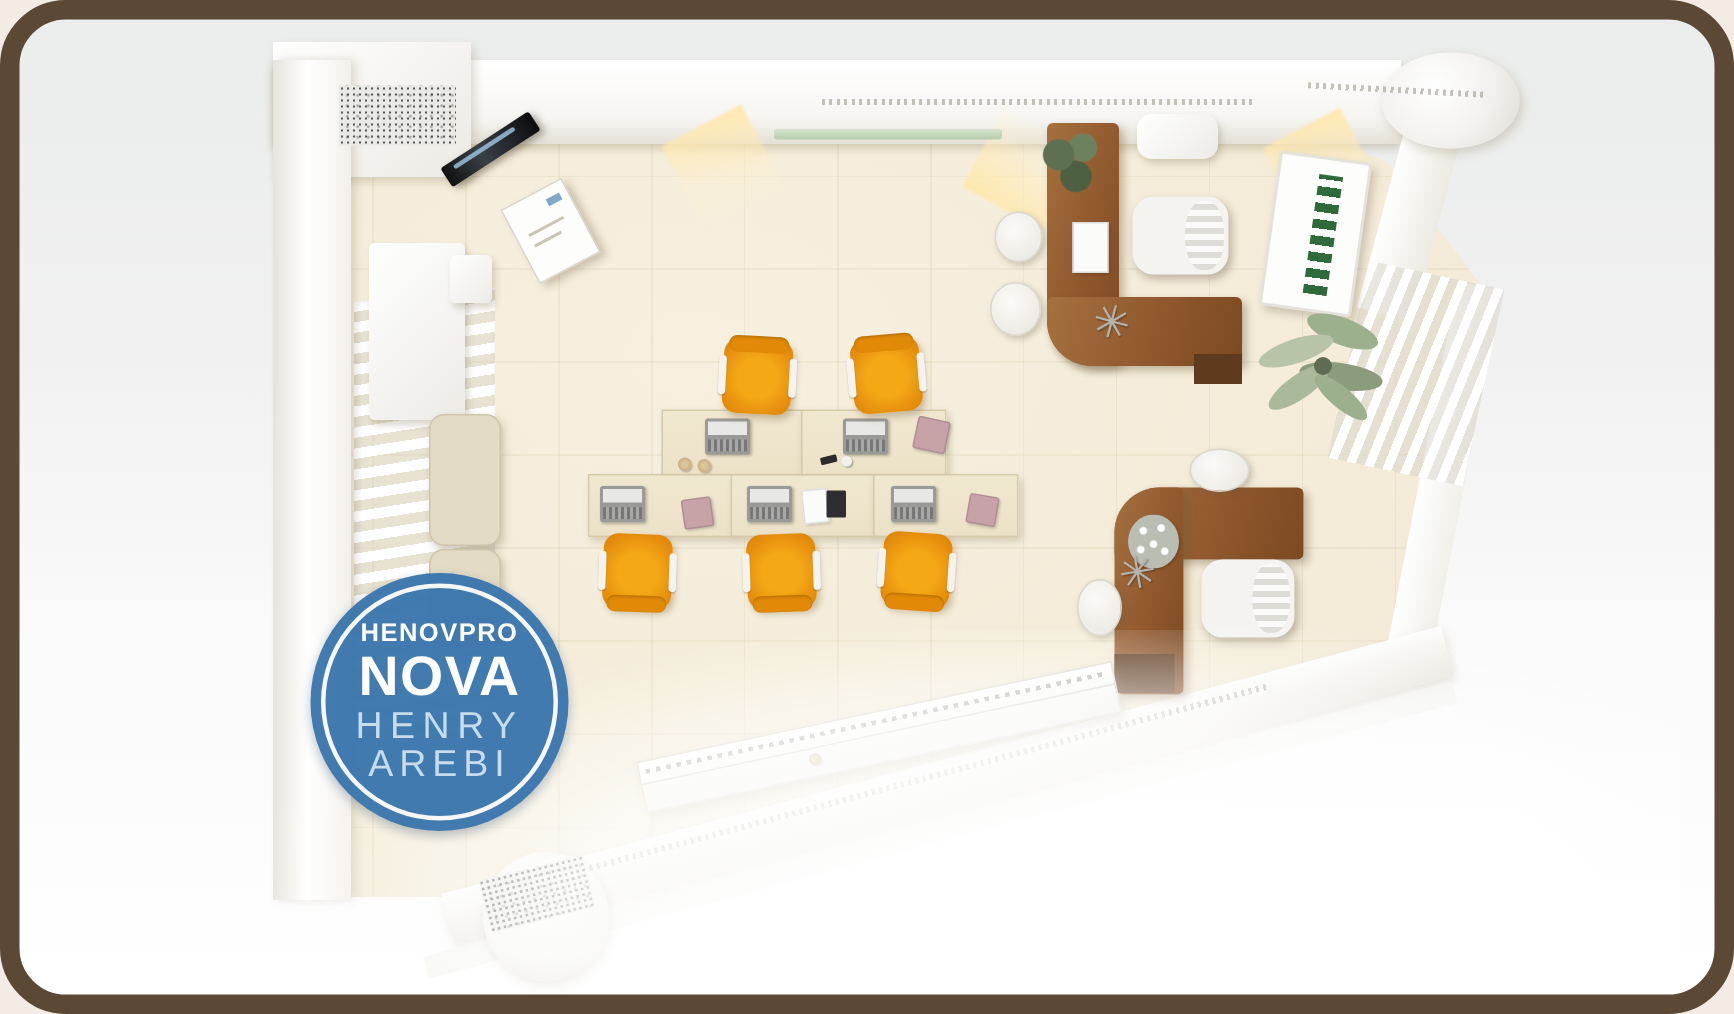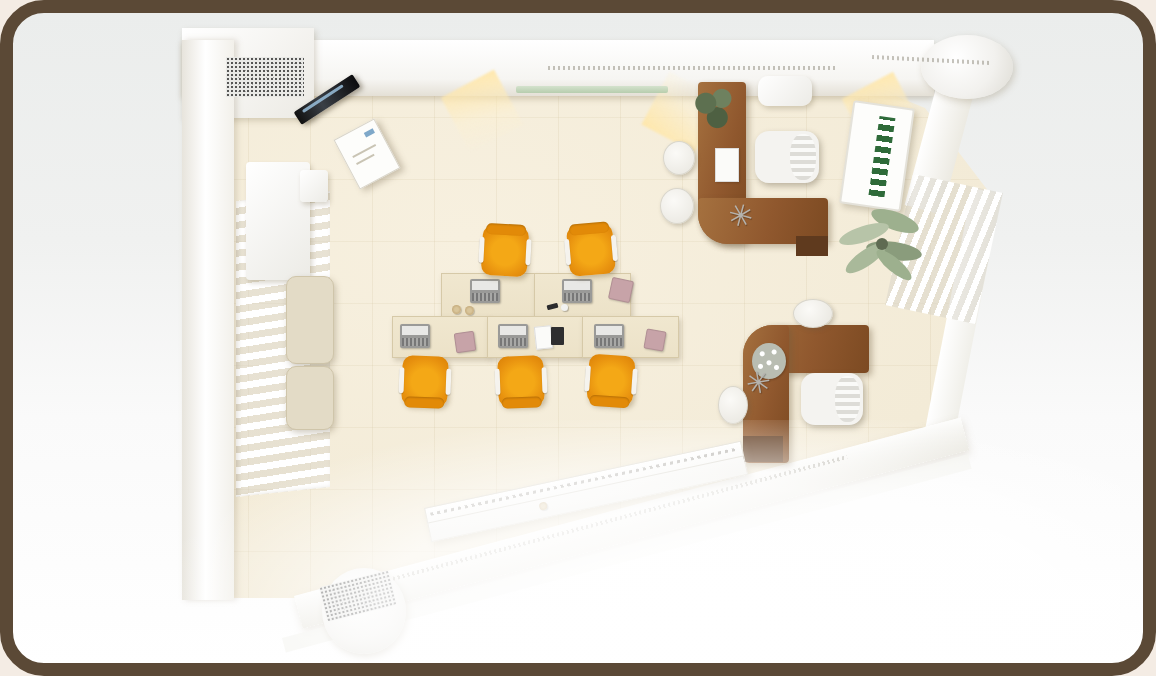--- a/index.html
+++ b/index.html
@@ -274,15 +274,24 @@
   <div class="star-decor abs" style="left:746px;top:368px;transform:rotate(-10deg);">✳</div>
 
   <div class="counter abs">
     <div class="counter-tier"></div>
     <div class="counter-seg"></div>
     <div class="cup abs" style="left:112px;top:18px;width:8px;height:8px;"></div>
   </div>
 
   <div class="glow abs"></div>
 
+  <div class="logo abs">
+    <div class="logo-ring"></div>
+    <div class="logo-text">
+      <div class="logo-l1">HENOVPRO</div>
+      <div class="logo-l2">NOVA</div>
+      <div class="logo-l3">HENRY</div>
+      <div class="logo-l4">AREBI</div>
+    </div>
+  </div>
 
   <div class="frame-border"></div>
 </div>
 
 </body></html>

